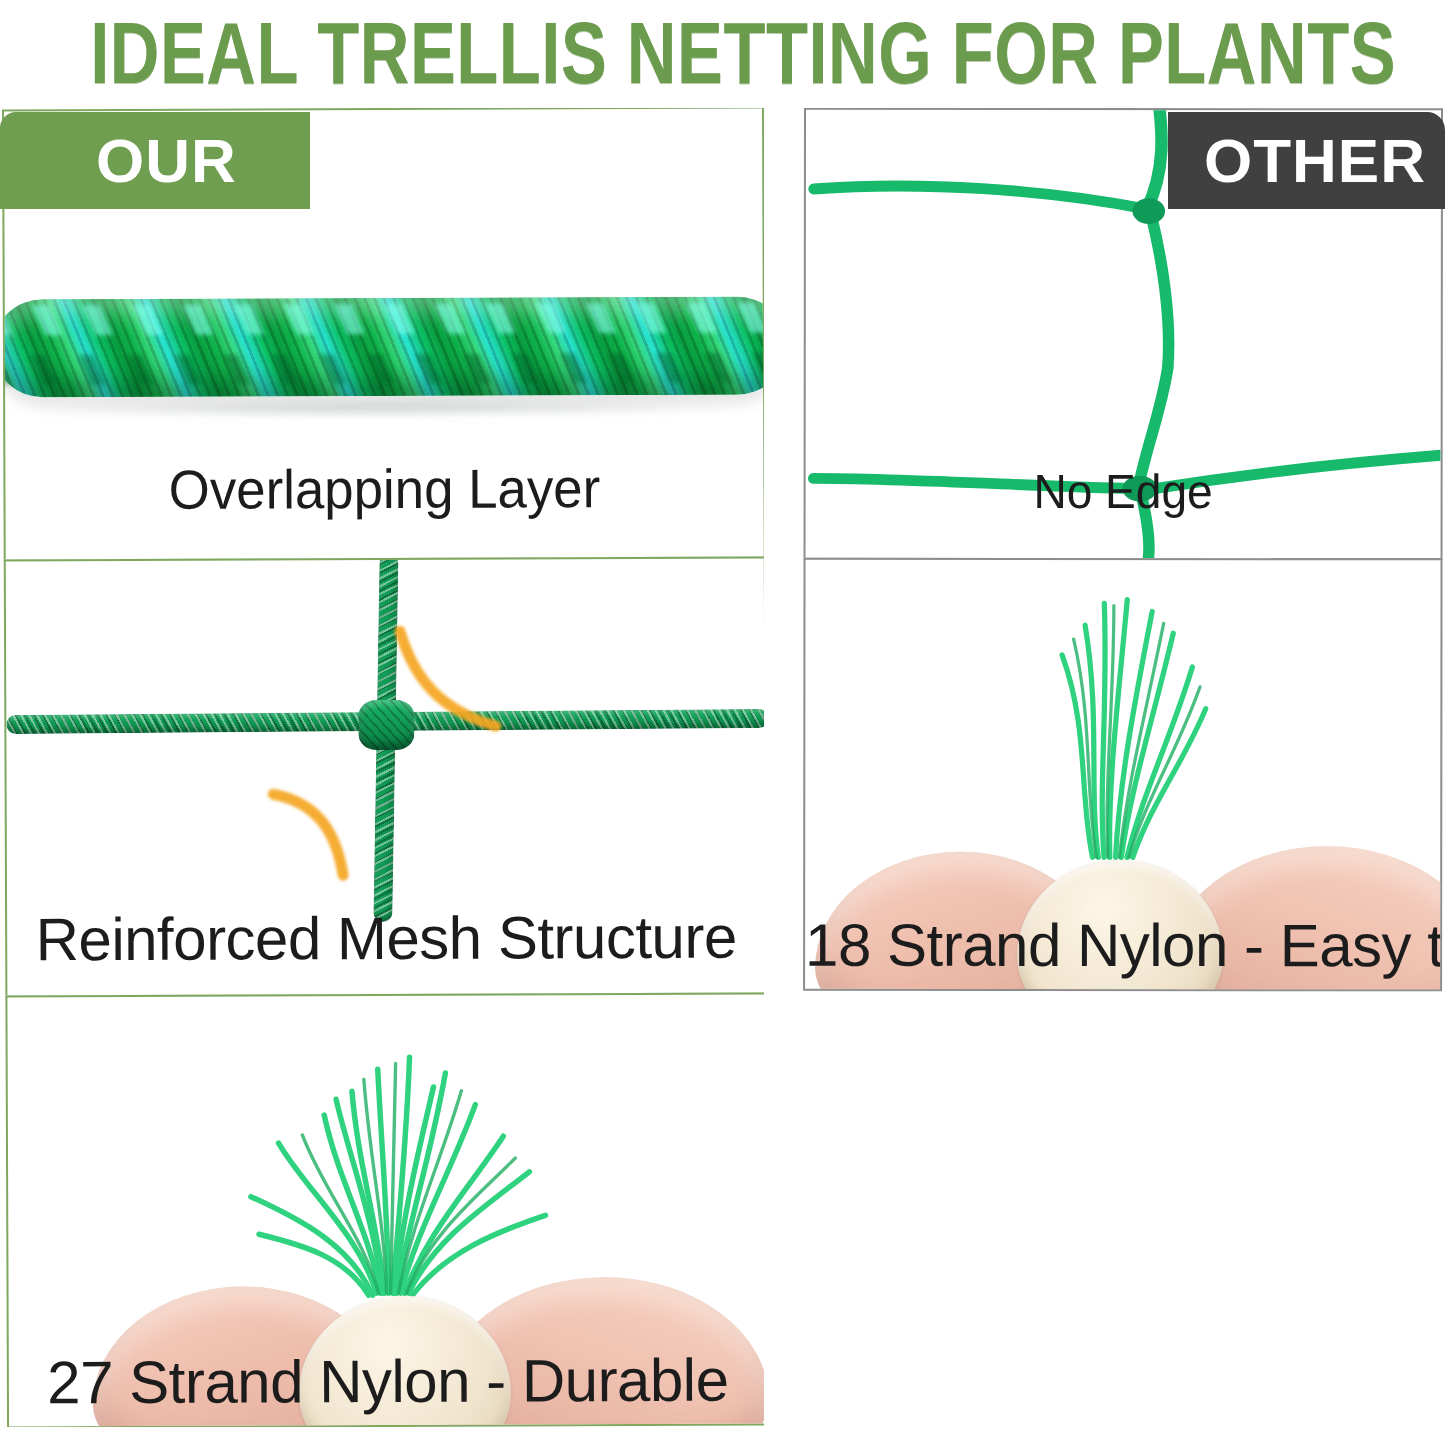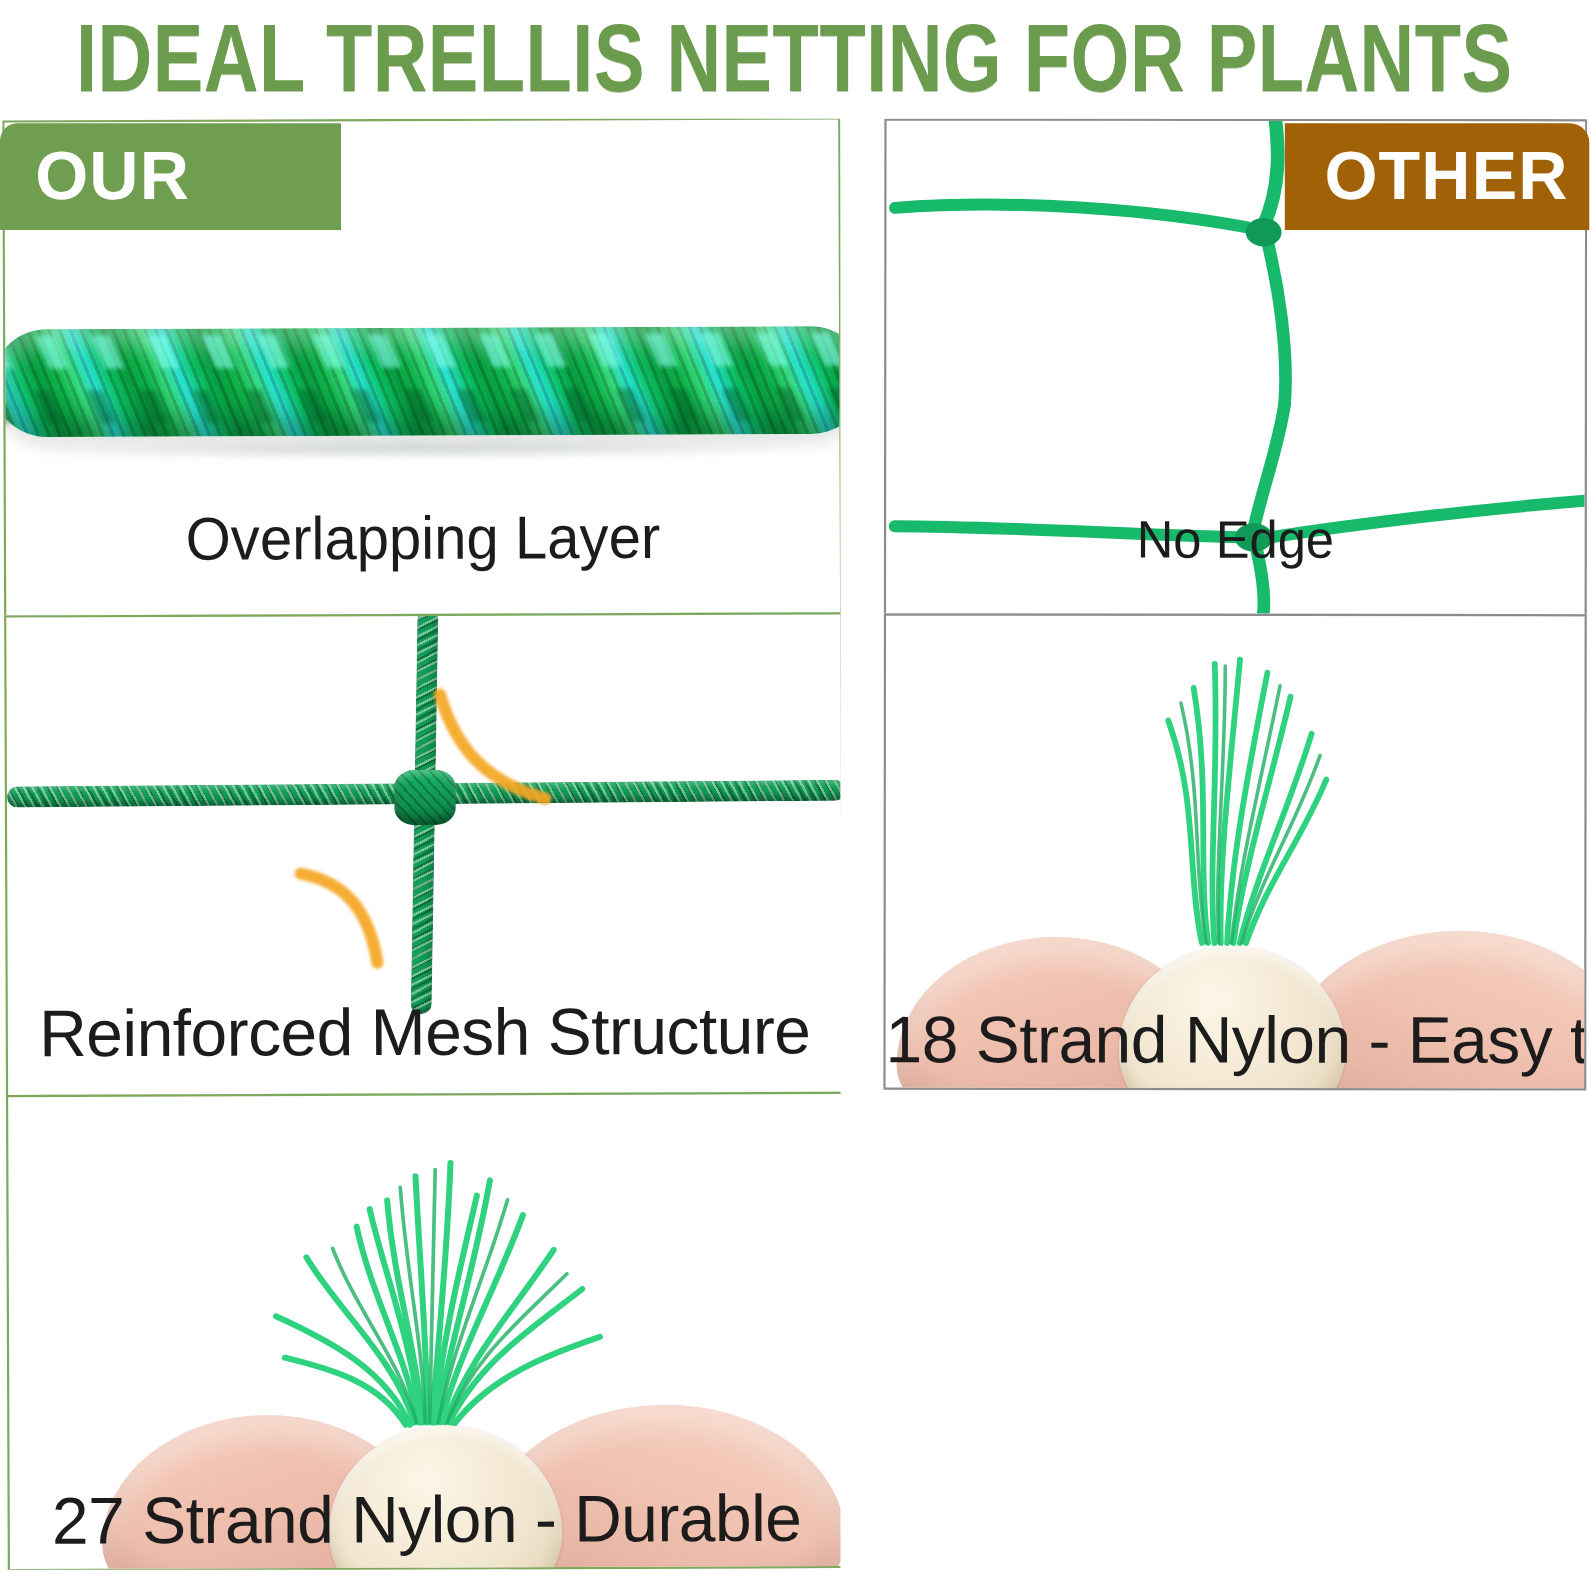--- a/index.html
+++ b/index.html
@@ -16,21 +16,21 @@
   }
 
   
   .title-bar {
     position: absolute;
     left: 0; top: 0;
     width: 1445px;
     height: 105px;
     display: flex;
     align-items: center;
-    justify-content: center;
+    justify-content: flex-end;
   }
   .title-text {
     font-family: "Liberation Sans Narrow", "Liberation Sans", sans-serif;
     font-weight: 700;
     font-size: 74px;
     line-height: 74px;
     letter-spacing: 0.5px;
     color: #6b9c4d;
     transform: scaleX(0.93) scaleY(1.18);
     transform-origin: center center;
@@ -107,27 +107,27 @@
     font-weight: 700;
     font-size: 62px;
     letter-spacing: 1px;
     font-family: "Liberation Sans", sans-serif;
   }
   .badge-our {
     left: 0; top: 112px;
     width: 310px; height: 97px;
     background: #6f9e50;
     border-top-left-radius: 16px;
-    padding-left: 32px;
+    padding-left: 96px;
     box-sizing: border-box;
   }
   .badge-other {
     left: 1168px; top: 112px;
     width: 277px; height: 97px;
-    background: #a16207;
+    background: #404040;
     border-top-right-radius: 18px;
     padding-left: 36px;
     box-sizing: border-box;
   }
 
   
   .rope-wrap { position:absolute; left:-10px; top:178px; width:790px; height:120px; }
   .rope {
     position: absolute; left: 0; top: 10px;
     width: 790px; height: 98px;

